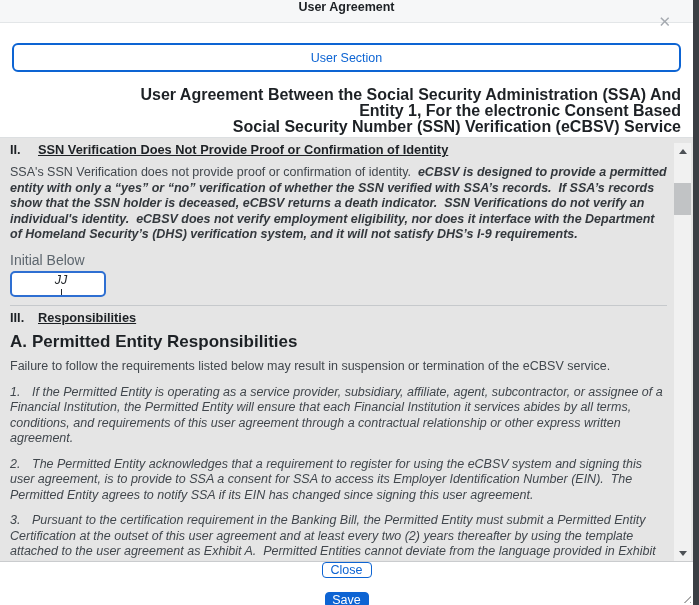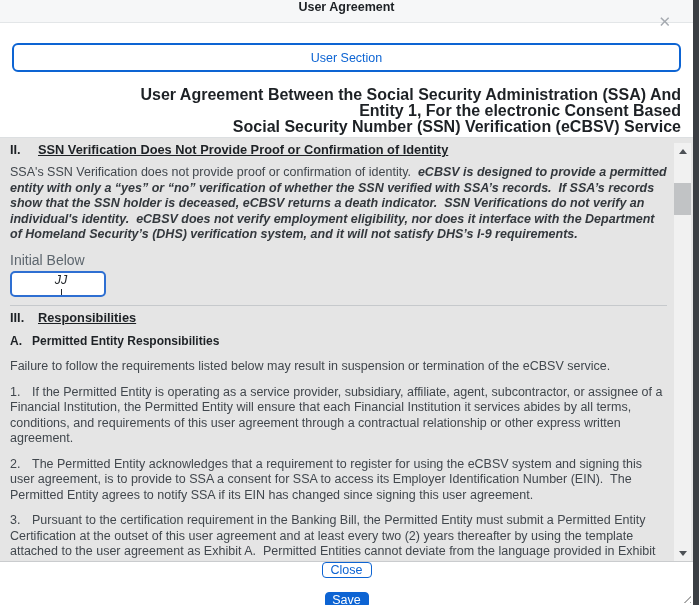--- a/index.html
+++ b/index.html
@@ -76,23 +76,23 @@
     border:2px solid #2e6fd2; border-radius:5px;
     display:flex; align-items:center;
     padding-left:6px;
     font-size:12.5px; color:#23272b;
     background:#fff;
     font-style:italic;
   }
   .caret { display:inline-block; width:1px; height:14px; background:#23272b; margin-left:1px; }
   .divider { border:none; border-top:1px solid #c6c9cc; margin-top:8px; }
   .h-iii { margin-top:4px; }
-  .h-a { margin-top:9px; font-size:12px; }
+  .h-a { margin-top:9px; font-size:17px; }
   .plain-para { margin-top:10px; white-space:pre-wrap; }
-  .item { margin-top:10px; white-space:pre-wrap; }
+  .item { margin-top:10px; white-space:pre-wrap;font-style:italic; }
   .item-num { display:inline-block; min-width:22px; white-space:normal; }
   
   .scrollbar {
     position:absolute; top:5px; bottom:0; right:2px; width:17px;
     background:#f1f1f1;
   }
   .sb-btn {
     position:absolute; left:0; width:17px; height:16px;
     display:flex; align-items:center; justify-content:center;
     cursor:pointer;

